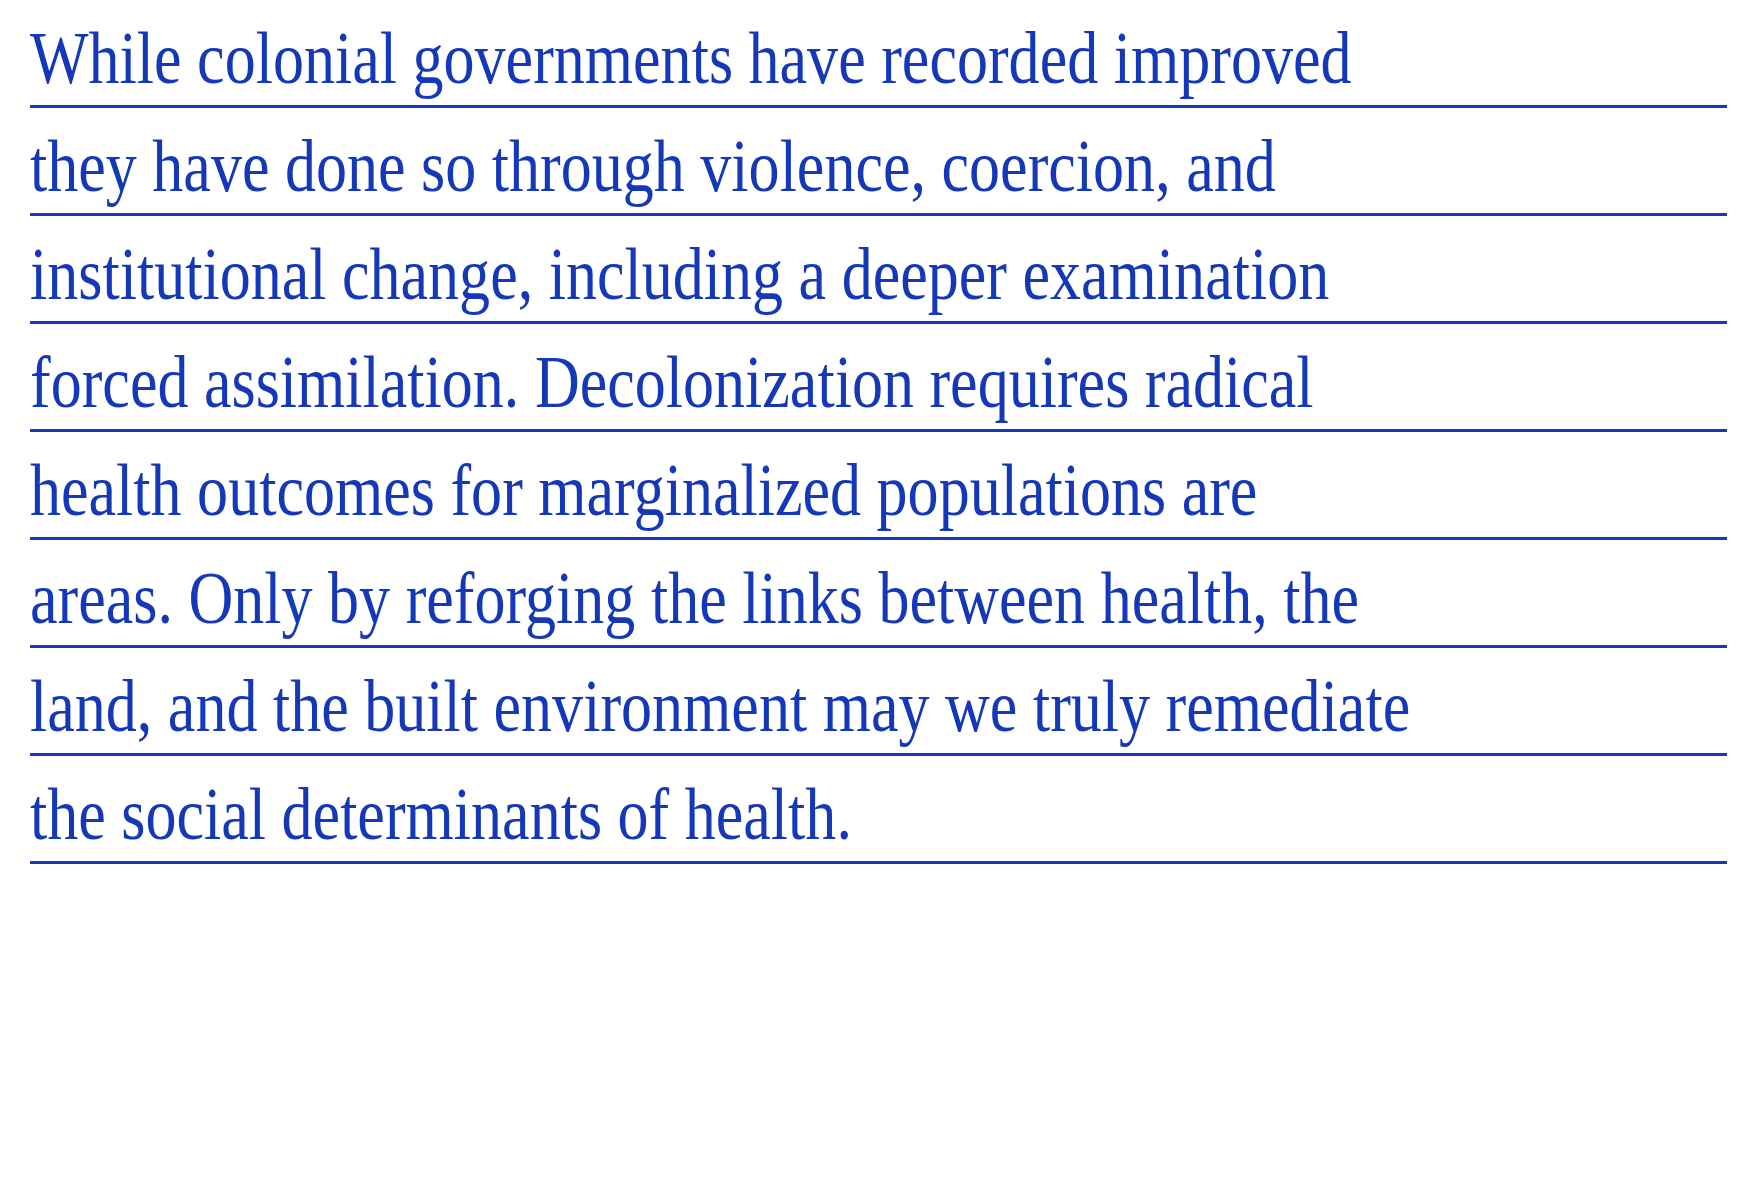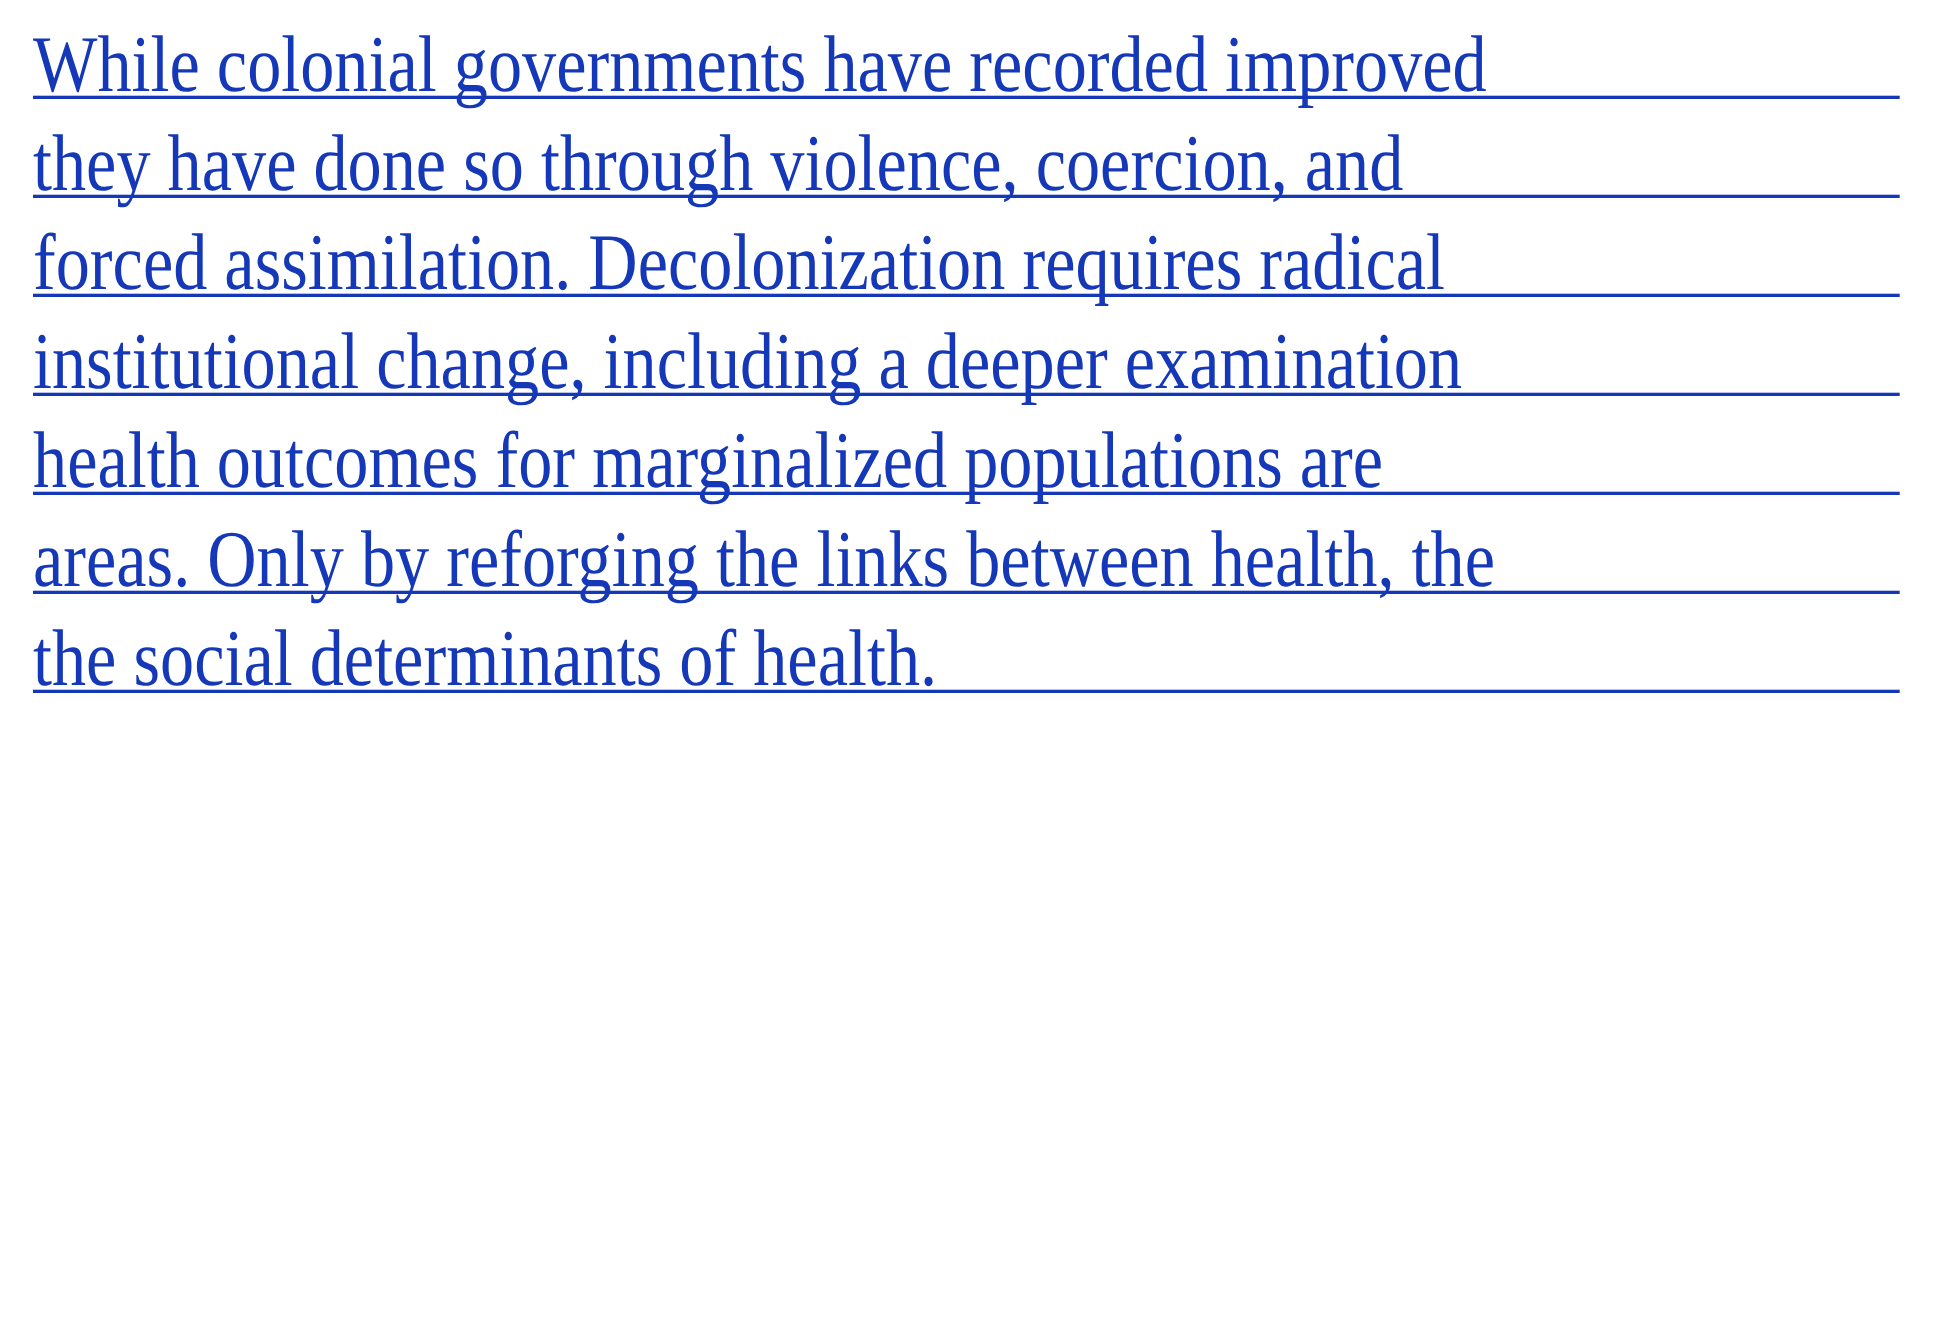--- a/index.html
+++ b/index.html
@@ -15,40 +15,41 @@
     font-family: "Liberation Serif", serif;
   }
   .page {
     padding-left: 30px;
     padding-top: 0;
   }
   .text-block {
     width: 1697px; 
   }
   .line {
-    height: 90px;
+    height: 108px;
     box-sizing: border-box;
     border-bottom: 3px solid var(--ink);
   }
   .txt {
     display: inline-block;
     white-space: nowrap;
     font-size: 73px;
     line-height: 90px;
     color: var(--ink);
     transform: translateY(14px) scaleX(0.85); 
     transform-origin: left top;
   }
 </style>
 </head>
 <body>
 
 <main class="page">
   <div class="text-block">
     <div class="line"><span class="txt">While colonial governments have recorded improved</span></div>
     <div class="line"><span class="txt">they have done so through violence, coercion, and</span></div>
+    <div class="line"><span class="txt">institutional change, including a deeper examination</span></div>
     <div class="line"><span class="txt">forced assimilation. Decolonization requires radical</span></div>
-    <div class="line"><span class="txt">institutional change, including a deeper examination</span></div>
     <div class="line"><span class="txt">health outcomes for marginalized populations are</span></div>
     <div class="line"><span class="txt">areas. Only by reforging the links between health, the</span></div>
+    <div class="line"><span class="txt">land, and the built environment may we truly remediate</span></div>
     <div class="line"><span class="txt">the social determinants of health.</span></div>
   </div>
 </main>
 
 </body></html>

